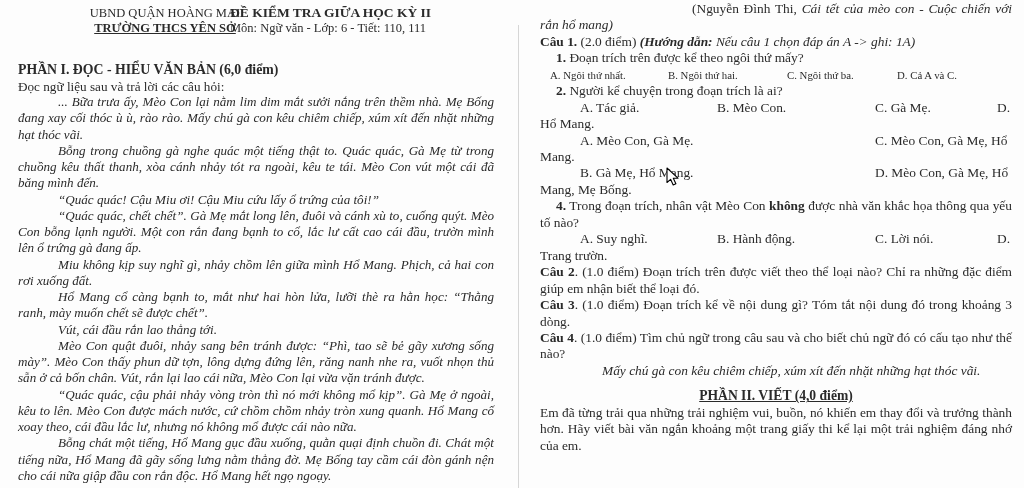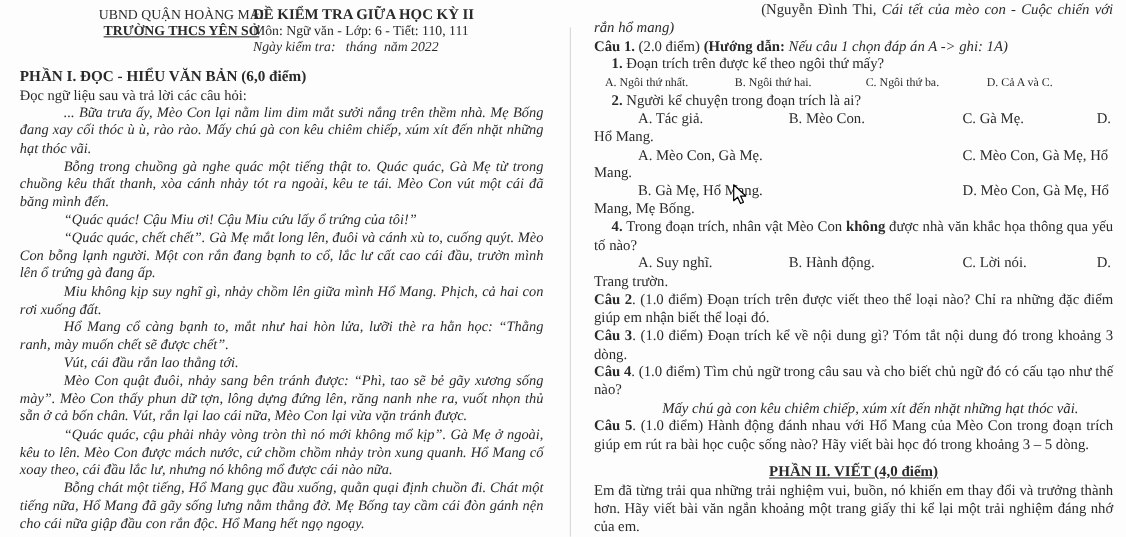--- a/index.html
+++ b/index.html
@@ -24,21 +24,21 @@
   .exam-date { font-style:italic; white-space:pre; }
   .part1-heading { position:absolute; left:0; top:58px; font-weight:bold; font-size:13.8px; }
   .read-instruction { position:absolute; left:0; top:75px; font-size:13.2px; }
   .passage { position:absolute; left:0; top:90px; width:476px; font-style:italic; font-size:13.1px; line-height:16.25px; text-align:justify; }
   .passage p { text-indent:40px; }
 
   
   .col-right { position:absolute; left:540px; top:1px; width:472px; font-size:13.4px; line-height:16.45px; }
   .b { font-weight:bold; }
   .i { font-style:italic; }
-  .bi { font-weight:bold; }
+  .bi { font-weight:bold; font-style:italic; }
   .jp { text-align:justify; }
   .citation { text-indent:152px; text-align:justify; }
   .qline { padding-left:16px; }
   .optrow { position:relative; height:16.45px; }
   .optrow span { position:absolute; top:0; white-space:nowrap; }
   .optrow.small { font-size:10.8px; }
   .quote-line { padding-left:62px; font-style:italic; }
   .part2-heading { font-weight:bold; text-decoration:underline; margin-top:9px; font-size:13.6px;text-align:center; }
 
   
@@ -54,21 +54,20 @@
   <div class="col-left">
 
     <div class="org-block">
       <div>UBND QUẬN HOÀNG MAI</div>
       <div class="org-line2">TRƯỜNG THCS YÊN SỞ</div>
     </div>
 
     <div class="exam-block">
       <div class="exam-title">ĐỀ KIỂM TRA GIỮA HỌC KỲ II</div>
       <div>Môn: Ngữ văn - Lớp: 6 - Tiết: 110, 111</div>
-      <div class="exam-date">Ngày kiểm tra:   tháng  năm 2022</div>
     </div>
 
     <div class="part1-heading">PHẦN I. ĐỌC - HIỂU VĂN BẢN (6,0 điểm)</div>
     <div class="read-instruction">Đọc ngữ liệu sau và trả lời các câu hỏi:</div>
 
     <div class="passage">
       <p>... Bữa trưa ấy, Mèo Con lại nằm lim dim mắt sưởi nắng trên thềm nhà. Mẹ Bống đang xay cối thóc ù ù, rào rào. Mấy chú gà con kêu chiêm chiếp, xúm xít đến nhặt những hạt thóc vãi.</p>
       <p>Bỗng trong chuồng gà nghe quác một tiếng thật to. Quác quác, Gà Mẹ từ trong chuồng kêu thất thanh, xòa cánh nhảy tót ra ngoài, kêu te tái. Mèo Con vút một cái đã băng mình đến.</p>
       <p>“Quác quác! Cậu Miu ơi! Cậu Miu cứu lấy ổ trứng của tôi!”</p>
       <p>“Quác quác, chết chết”. Gà Mẹ mắt long lên, đuôi và cánh xù to, cuống quýt. Mèo Con bỗng lạnh người. Một con rắn đang bạnh to cổ, lắc lư cất cao cái đầu, trườn mình lên ổ trứng gà đang ấp.</p>
@@ -140,23 +139,20 @@
 
     <p class="jp">
       <span class="b">Câu 3</span><span>. (1.0 điểm) Đoạn trích kể về nội dung gì? Tóm tắt nội dung đó trong khoảng 3 dòng.</span>
     </p>
 
     <p class="jp">
       <span class="b">Câu 4</span><span>. (1.0 điểm) Tìm chủ ngữ trong câu sau và cho biết chủ ngữ đó có cấu tạo như thế nào?</span>
     </p>
     <p class="quote-line">Mấy chú gà con kêu chiêm chiếp, xúm xít đến nhặt những hạt thóc vãi.</p>
 
-    <p class="jp">
-      <span class="b">Câu 5</span><span>. (1.0 điểm) Hành động đánh nhau với Hổ Mang của Mèo Con trong đoạn trích giúp em rút ra bài học cuộc sống nào? Hãy viết bài học đó trong khoảng 3 – 5 dòng.</span>
-    </p>
 
     <p class="part2-heading">PHẦN II. VIẾT (4,0 điểm)</p>
     <p class="jp">Em đã từng trải qua những trải nghiệm vui, buồn, nó khiến em thay đổi và trưởng thành hơn. Hãy viết bài văn ngắn khoảng một trang giấy thi kể lại một trải nghiệm đáng nhớ của em.</p>
   </div>
 
   <svg class="cursor" viewBox="0 0 13 19" xmlns="http://www.w3.org/2000/svg">
     <polygon points="1,1 1,15.5 4.6,12.3 7.2,18 9.9,16.8 7.3,11.2 12,11.2" fill="#ffffff" stroke="#000000" stroke-width="1.1" stroke-linejoin="round"></polygon>
   </svg>
 
 </div>

